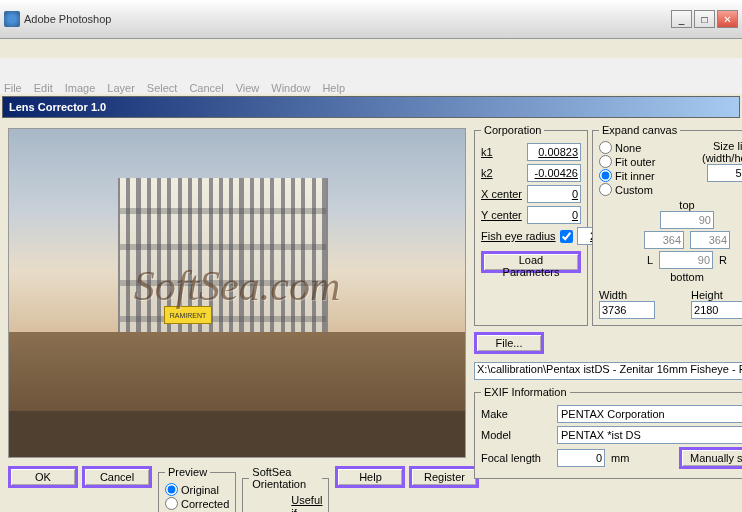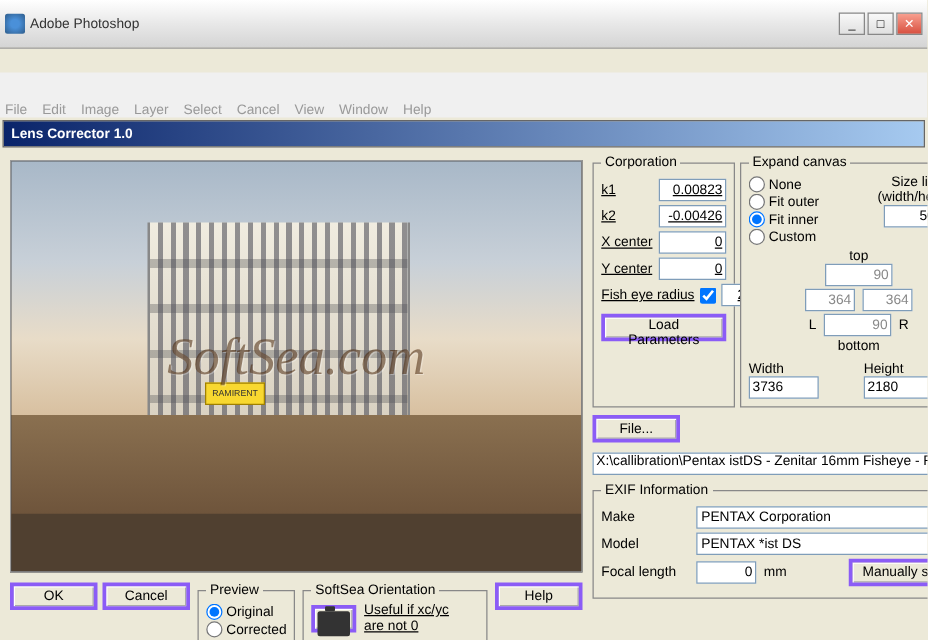--- a/index.html
+++ b/index.html
@@ -134,20 +134,21 @@
           </button>
           <div class="cam-text">
             <div>Useful if xc/yc</div>
             <div>are not 0</div>
           </div>
         </div>
       </fieldset>
 
       <div class="btn-stack">
         <button class="btn">Help</button>
+        <button class="btn">Register</button>
       </div>
     </div>
   </div>
 
   <div class="right-col">
     <div class="top-groups">
       <fieldset class="params-group">
         <legend>Corporation</legend>
         <div class="param-row">
           <span class="param-label">k1</span>

